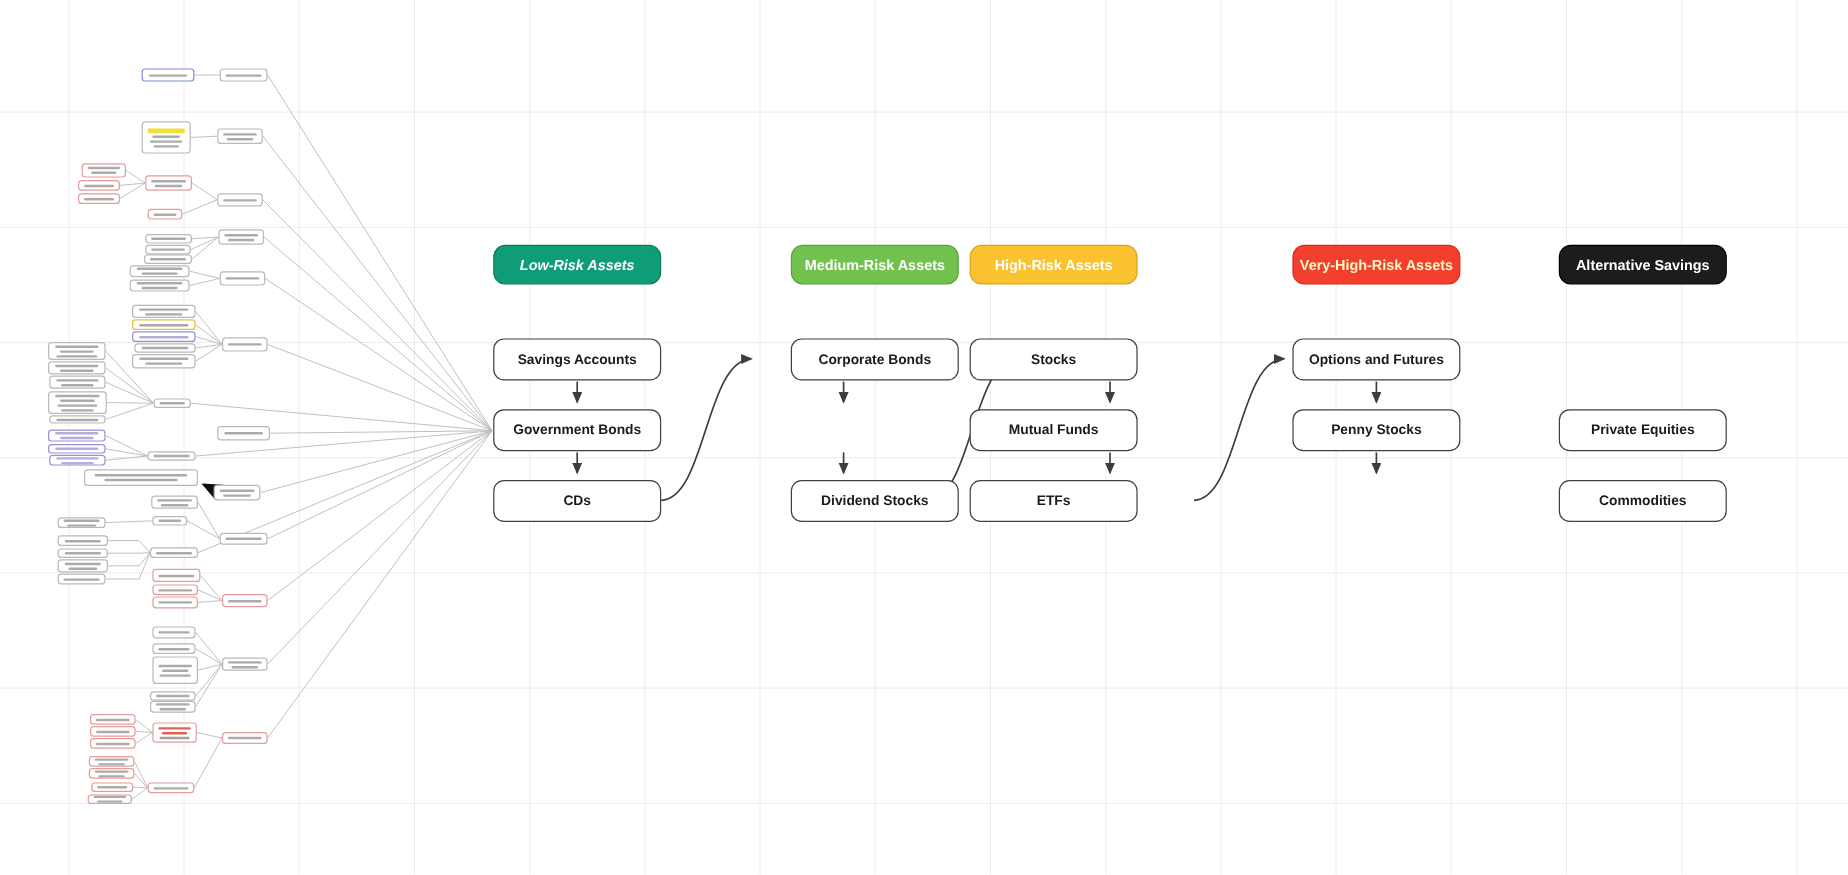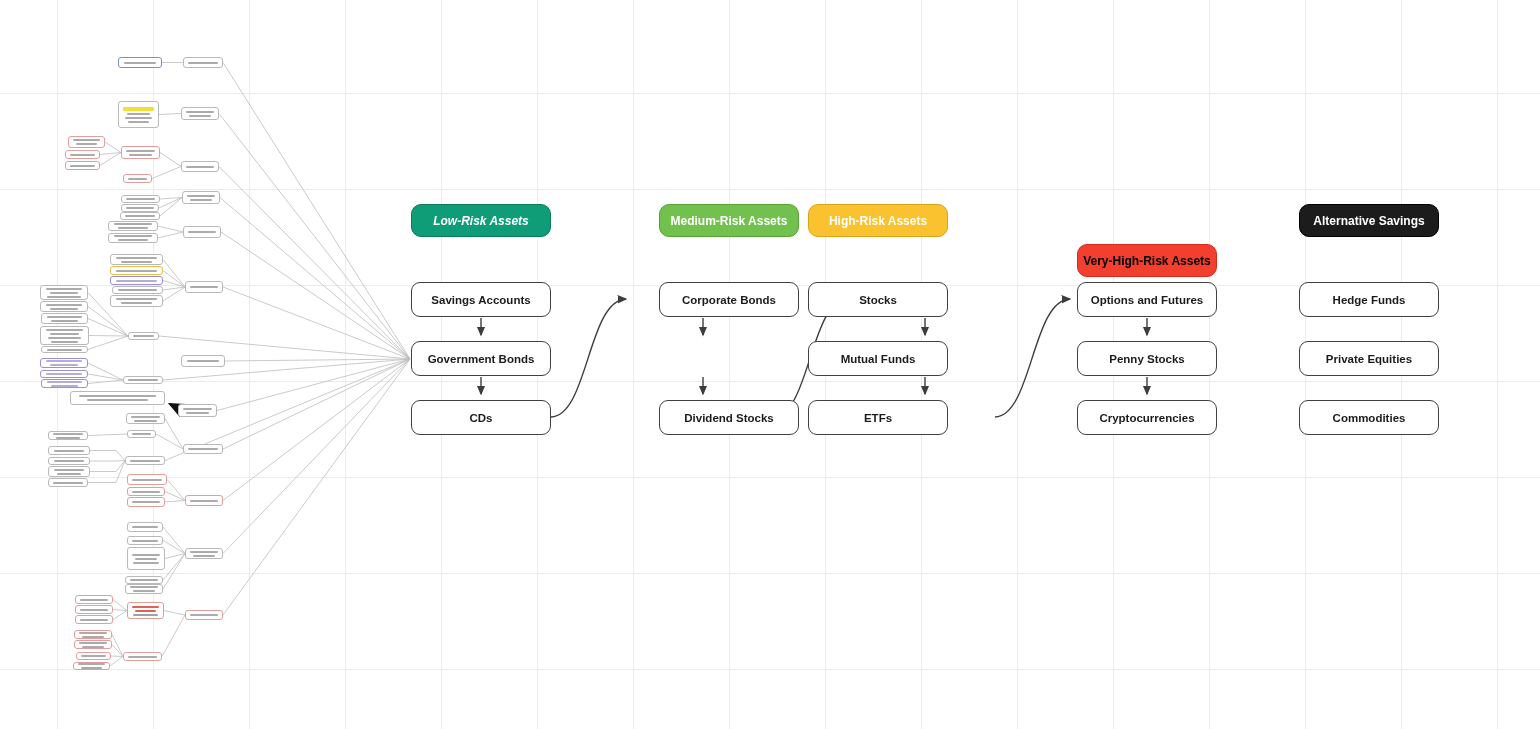--- a/index.html
+++ b/index.html
@@ -377,35 +377,33 @@
       </div>
       <div class="mini pink" style="left: 73px; top: 662px; width: 37px; height: 8px;">
         <i class="bar b0" style="width: 86%;"></i>
         <i class="bar b1" style="width: 68%;"></i>
       </div>
     </div>
 
   <div class="hdr hrow c0" style="background: rgb(14, 157, 118); border-color: rgb(10, 122, 92); color: rgb(255, 255, 255); font-style: italic;">Low-Risk Assets</div>
   <div class="hdr hrow c1" style="background: rgb(114, 193, 78); border-color: rgb(88, 163, 56); color: rgb(255, 255, 255);">Medium-Risk Assets</div>
   <div class="hdr hrow c2" style="background: rgb(249, 194, 46); border-color: rgb(217, 163, 27); color: rgb(255, 255, 255);">High-Risk Assets</div>
-  <div class="hdr hrow c3" style="background: rgb(242, 63, 46); border-color: rgb(211, 44, 28); color: #000000; margin-top: 40px;">Very-High-Risk Assets</div>
+  <div class="hdr hrow c3" style="background: rgb(242, 63, 46); border-color: rgb(211, 44, 28); color: #fef9c3;">Very-High-Risk Assets</div>
   <div class="hdr hrow c4" style="background: rgb(28, 28, 28); border-color: rgb(0, 0, 0); color: rgb(255, 255, 255);">Alternative Savings</div>
 
   <div class="node r0 c0">Savings Accounts</div>
   <div class="node r1 c0">Government Bonds</div>
   <div class="node r0 c1">Corporate Bonds</div>
 
   <div class="node r2 c0">CDs</div>
   <div class="node r2 c1">Dividend Stocks</div>
 
   <div class="node r1 c2">Mutual Funds</div>
   <div class="node r0 c2">Stocks</div>
   <div class="node r2 c2">ETFs</div>
 
   <div class="node r0 c3">Options and Futures</div>
   <div class="node r1 c3">Penny Stocks</div>
-  <div class="node r2 c3">Cryptocurrencies</div>
-
-  <div class="node r0 c4">Hedge Funds</div>
+
   <div class="node r1 c4">Private Equities</div>
   <div class="node r2 c4">Commodities</div>
 
 </div>
 
 </body></html>

